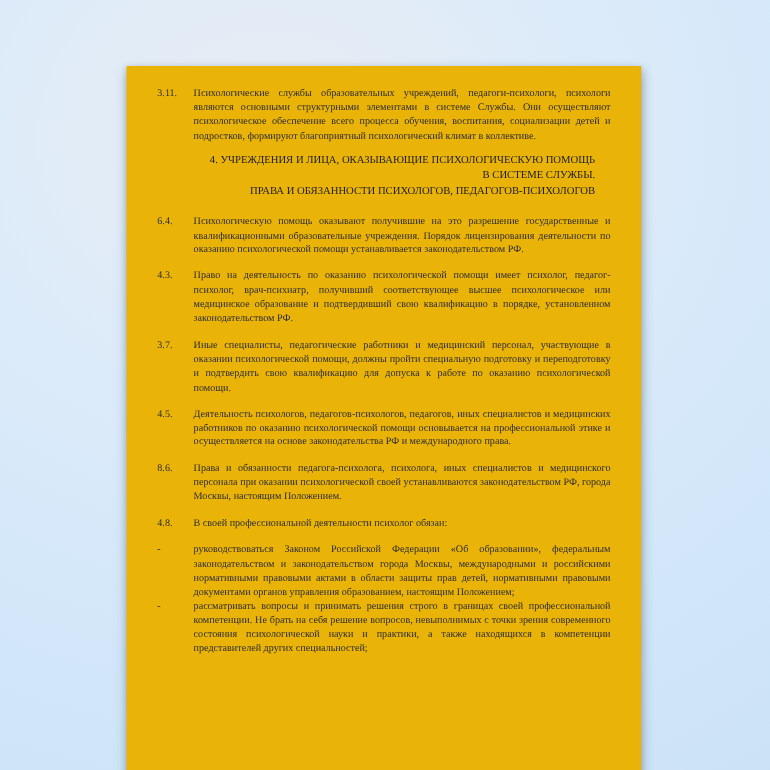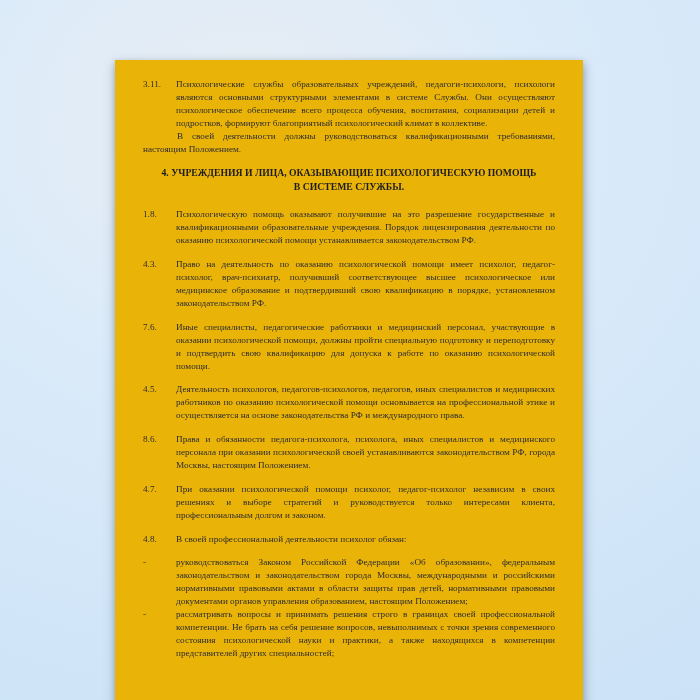--- a/index.html
+++ b/index.html
@@ -47,22 +47,22 @@
   }
   .txt {
     margin: 0;
     flex: 1;
   }
   .addendum {
     margin: 0 0 11px 0;
     text-indent: 34px;
   }
   .heading {
-    text-align: center;
-    font-weight: bold;
+    text-align: right;
+    font-weight: normal;
     font-size: 9.7px;
     line-height: 14px;
     color: #1d1d21;
     margin: 9px 14px 14px 14px;
   }
   .bullets .item {
     margin-bottom: 0;
   }
   .bullets {
     margin-top: 0;
@@ -71,57 +71,53 @@
 </head>
 <body>
 
 <div class="page">
   <div class="doc">
 
     <div class="item no-gap">
       <span class="num">3.11.</span>
       <p class="txt">Психологические службы образовательных учреждений, педагоги-психологи, психологи являются основными структурными элементами в системе Службы. Они осуществляют психологическое обеспечение всего процесса обучения, воспитания, социализации детей и подростков, формируют благоприятный психологический климат в коллективе.</p>
     </div>
-    <p class="addendum">В своей деятельности должны руководствоваться квалификационными требованиями, настоящим Положением.</p>
 
     <div class="heading">
       <div>4. УЧРЕЖДЕНИЯ И ЛИЦА, ОКАЗЫВАЮЩИЕ ПСИХОЛОГИЧЕСКУЮ ПОМОЩЬ</div>
       <div>В СИСТЕМЕ СЛУЖБЫ.</div>
+      <div>ПРАВА И ОБЯЗАННОСТИ ПСИХОЛОГОВ, ПЕДАГОГОВ-ПСИХОЛОГОВ</div>
     </div>
 
     <div class="item">
-      <span class="num">1.8.</span>
+      <span class="num">6.4.</span>
       <p class="txt">Психологическую помощь оказывают получившие на это разрешение государственные и квалификационными образовательные учреждения. Порядок лицензирования деятельности по оказанию психологической помощи устанавливается законодательством РФ.</p>
     </div>
 
 
     <div class="item">
       <span class="num">4.3.</span>
       <p class="txt">Право на деятельность по оказанию психологической помощи имеет психолог, педагог-психолог, врач-психиатр, получивший соответствующее высшее психологическое или медицинское образование и подтвердивший свою квалификацию в порядке, установленном законодательством РФ.</p>
     </div>
 
     <div class="item">
-      <span class="num">7.6.</span>
+      <span class="num">3.7.</span>
       <p class="txt">Иные специалисты, педагогические работники и медицинский персонал, участвующие в оказании психологической помощи, должны пройти специальную подготовку и переподготовку и подтвердить свою квалификацию для допуска к работе по оказанию психологической помощи.</p>
     </div>
 
     <div class="item">
       <span class="num">4.5.</span>
       <p class="txt">Деятельность психологов, педагогов-психологов, педагогов, иных специалистов и медицинских работников по оказанию психологической помощи основывается на профессиональной этике и осуществляется на основе законодательства РФ и международного права.</p>
     </div>
 
     <div class="item">
       <span class="num">8.6.</span>
       <p class="txt">Права и обязанности педагога-психолога, психолога, иных специалистов и медицинского персонала при оказании психологической своей устанавливаются законодательством РФ, города Москвы, настоящим Положением.</p>
     </div>
 
-    <div class="item">
-      <span class="num">4.7.</span>
-      <p class="txt">При оказании психологической помощи психолог, педагог-психолог независим в своих решениях и выборе стратегий и руководствуется только интересами клиента, профессиональным долгом и законом.</p>
-    </div>
 
     <div class="item">
       <span class="num">4.8.</span>
       <p class="txt">В своей профессиональной деятельности психолог обязан:</p>
     </div>
 
     <div class="bullets">
       <div class="item">
         <span class="num">-</span>
         <p class="txt">руководствоваться Законом Российской Федерации «Об образовании», федеральным законодательством и законодательством города Москвы, международными и российскими нормативными правовыми актами в области защиты прав детей, нормативными правовыми документами органов управления образованием, настоящим Положением;</p>

